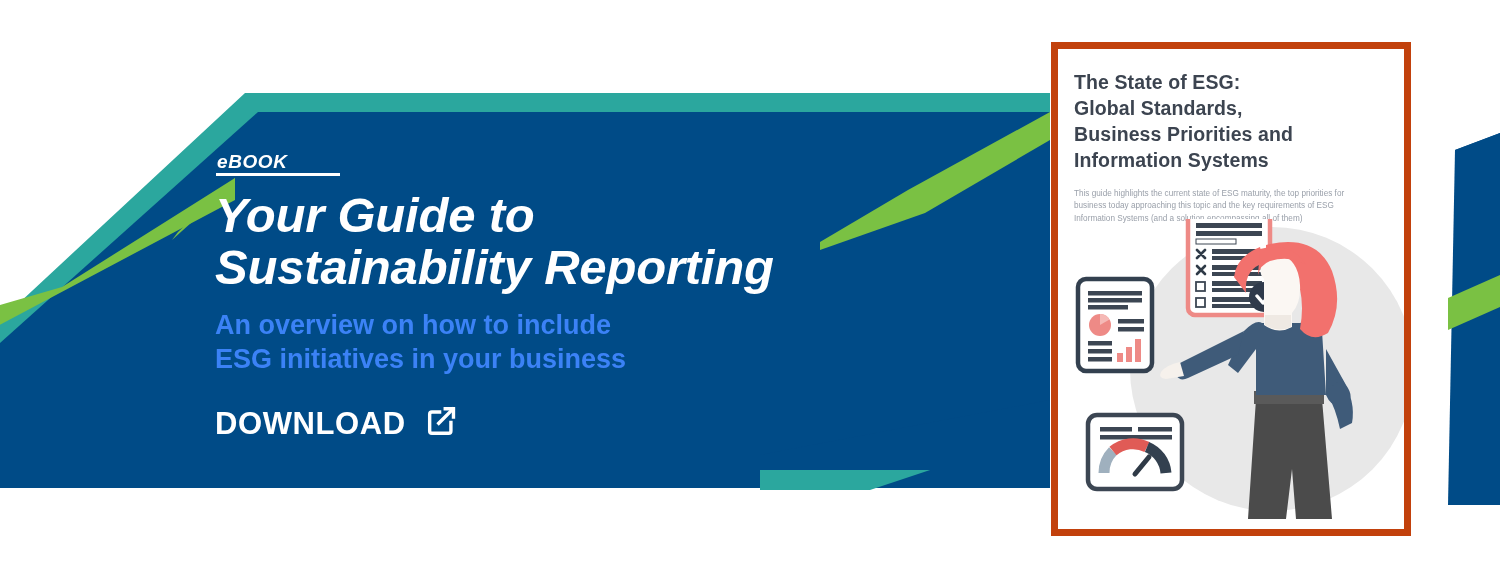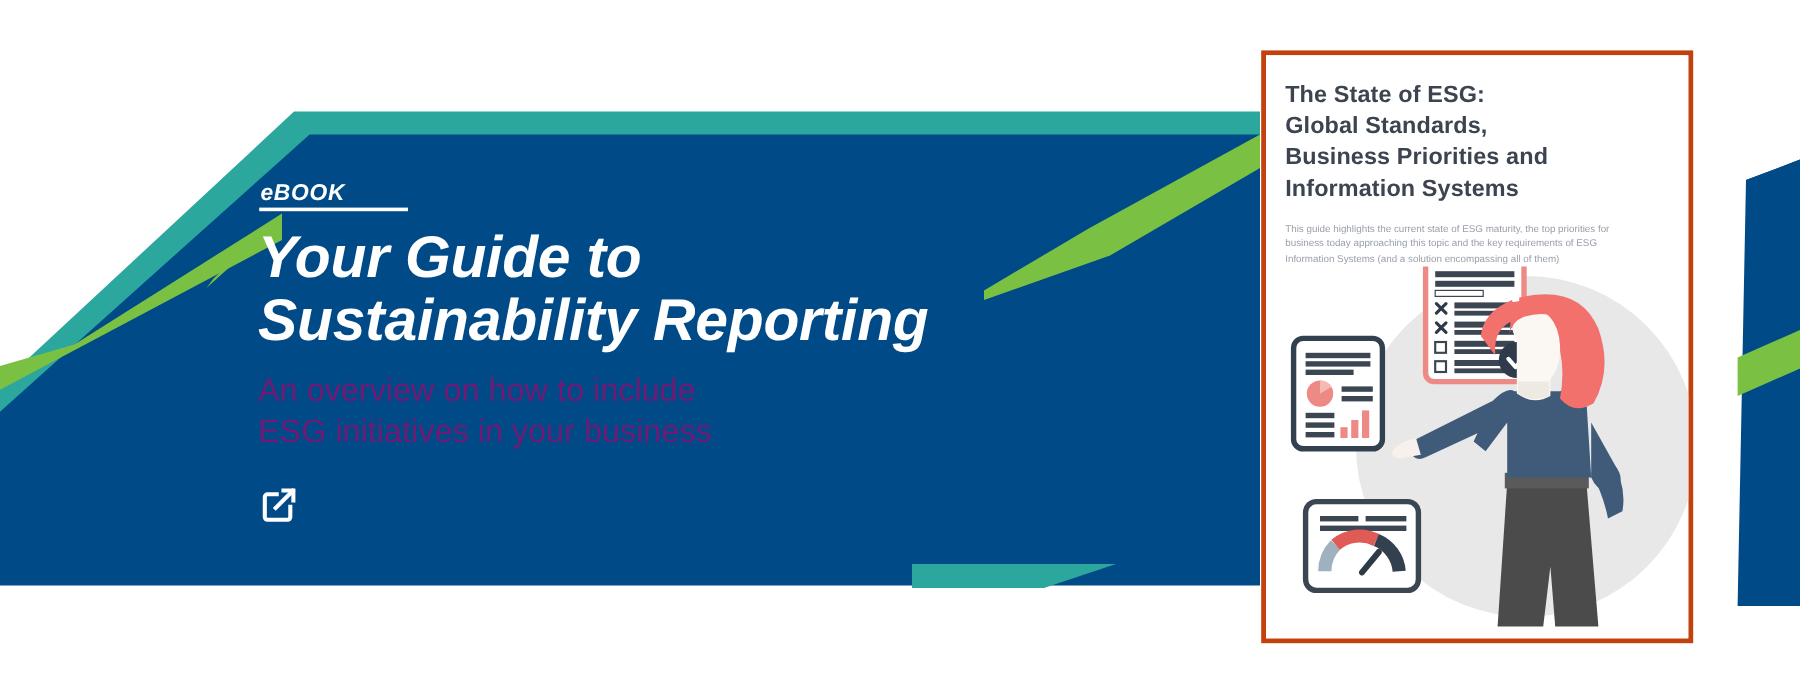--- a/index.html
+++ b/index.html
@@ -45,22 +45,22 @@
     font-weight:bold;
     color:#ffffff;
     line-height:1.06;
     letter-spacing:-0.2px;
     margin:0 0 14px 0;
     white-space:pre-line;
     font-style:italic;
   }
   .subhead{
     font-size:27px;
-    font-weight:normal;
-    color:#701a75;
+    font-weight:bold;
+    color:#3b82f6;
     line-height:1.27;
     margin:0 0 28px 0;
     white-space:pre-line;
   }
   .cta{
     display:inline-flex;
     align-items:center;
     gap:18px;
     text-decoration:none;
     cursor:pointer;
@@ -73,21 +73,21 @@
     line-height:1;
   }
   .cta-icon{display:block;}
 
   
   .book{
     position:absolute;
     left:1051px; top:42px;
     width:360px; height:494px;
     background:#ffffff;
-    border:4px solid #c2410c;
+    border:7px solid #c2410c;
     box-sizing:border-box;
     z-index:6;
     overflow:hidden;
   }
   .book-inner{
     position:relative;
     width:100%;height:100%;
     background:#ffffff;
     padding:21px 16px 0 16px;
     box-sizing:border-box;
@@ -145,20 +145,21 @@
 
   <div class="content">
     <div class="eyebrow">eBOOK</div>
     <div class="rule"></div>
     <h1 class="headline">Your Guide to
 Sustainability Reporting</h1>
     <p class="subhead">An overview on how to include
 ESG initiatives in your business</p>
 
     <a class="cta" href="#">
+      <span class="cta-label">DOWNLOAD</span>
       <span class="cta-icon">
         <svg width="34" height="34" viewBox="0 0 24 24" fill="none" stroke="#ffffff" stroke-width="2.4" stroke-linecap="square" stroke-linejoin="miter">
           <path d="M19 13v6a1.6 1.6 0 0 1-1.6 1.6H5.6A1.6 1.6 0 0 1 4 19V7.2A1.6 1.6 0 0 1 5.6 5.6H11"></path>
           <polyline points="15,3.4 20.8,3.4 20.8,9.2"></polyline>
           <line x1="10.4" y1="13.6" x2="20.4" y2="3.6"></line>
         </svg>
       </span>
     </a>
   </div>
 

